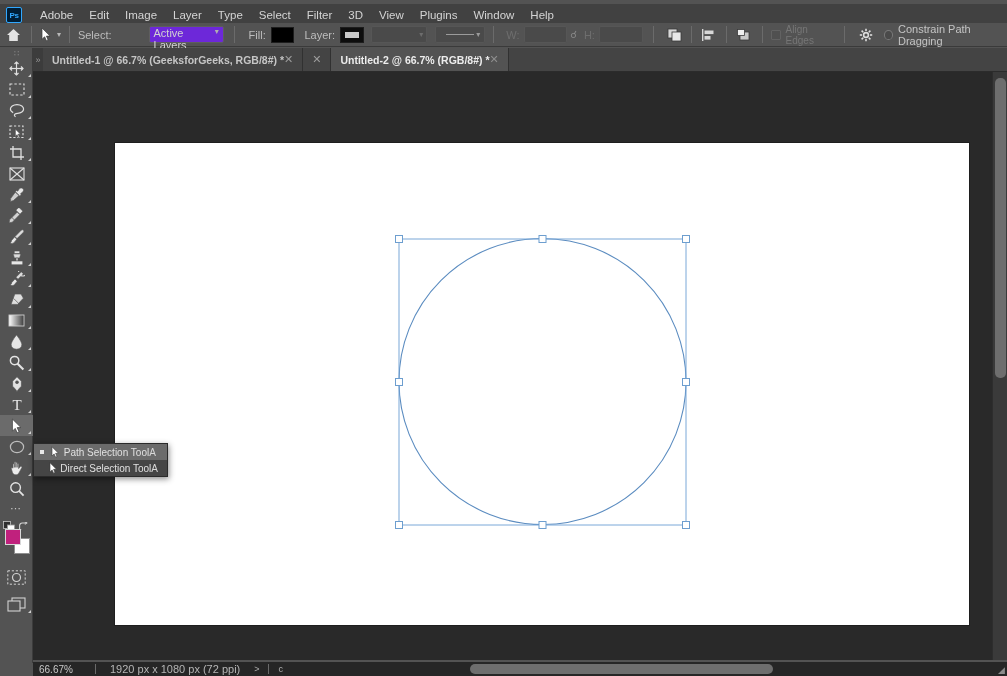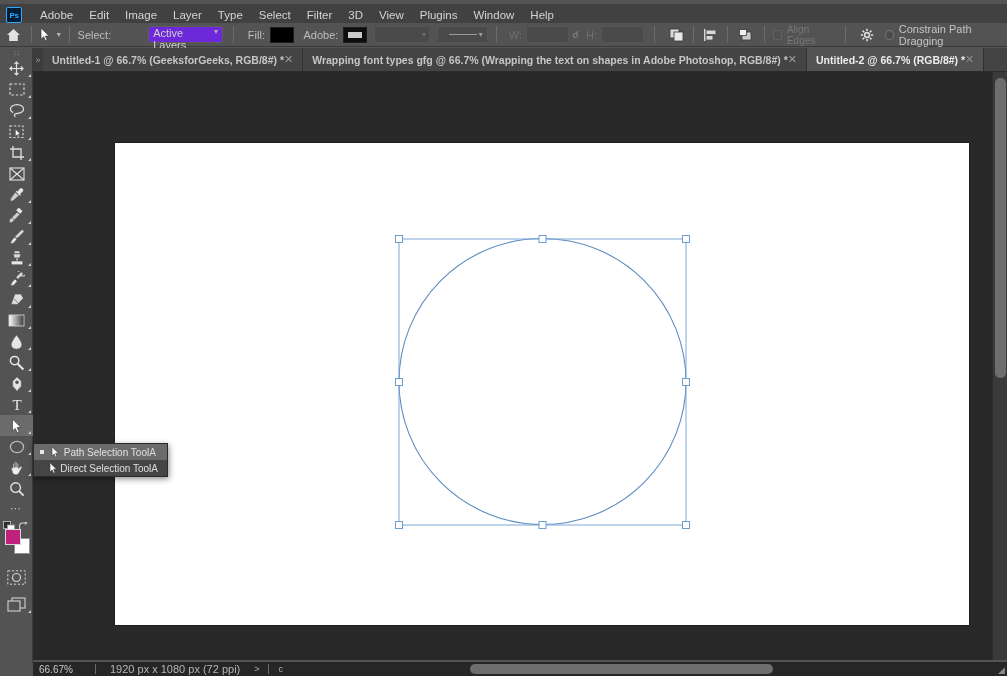--- a/index.html
+++ b/index.html
@@ -234,21 +234,21 @@
     <div class="ob-label">Select:</div>
     <div class="ob-select">
       <span>Active Layers</span>
       <span class="cv">▾</span>
     </div>
     <div class="ob-sep" style="margin:0 10px;"></div>
 
     <div class="ob-label">Fill:</div>
     <div class="swatch-fill"></div>
 
-    <div class="ob-label" style="margin-left:10px;">Adobe:</div>
+    <div class="ob-label" style="margin-left:10px;">Layer:</div>
     <div class="swatch-stroke">
         <i></i>
       </div>
 
     <div style="width:8px"></div>
     <div class="ob-field-wide">
       <span class="cv">▾</span>
     </div>
     <div style="width:8px"></div>
     <div class="ob-dash">
@@ -311,21 +311,20 @@
     <div class="ob-text">Constrain Path Dragging</div>
   </div>
 
   <div class="tabbar">
     <div class="dbl">»</div>
     <div class="tab">
       <span>Untitled-1 @ 66.7% (GeeksforGeeks, RGB/8#) *</span>
       <span class="x">✕</span>
     </div>
     <div class="tab">
-      <span>Wrapping font types gfg @ 66.7% (Wrapping the text on shapes in Adobe Photoshop, RGB/8#) *</span>
       <span class="x">✕</span>
     </div>
     <div class="tab active">
       <span>Untitled-2 @ 66.7% (RGB/8#) *</span>
       <span class="x">✕</span>
     </div>
   </div>
 
   <div class="toolbar">
     <div class="tb-grip">∷</div>

